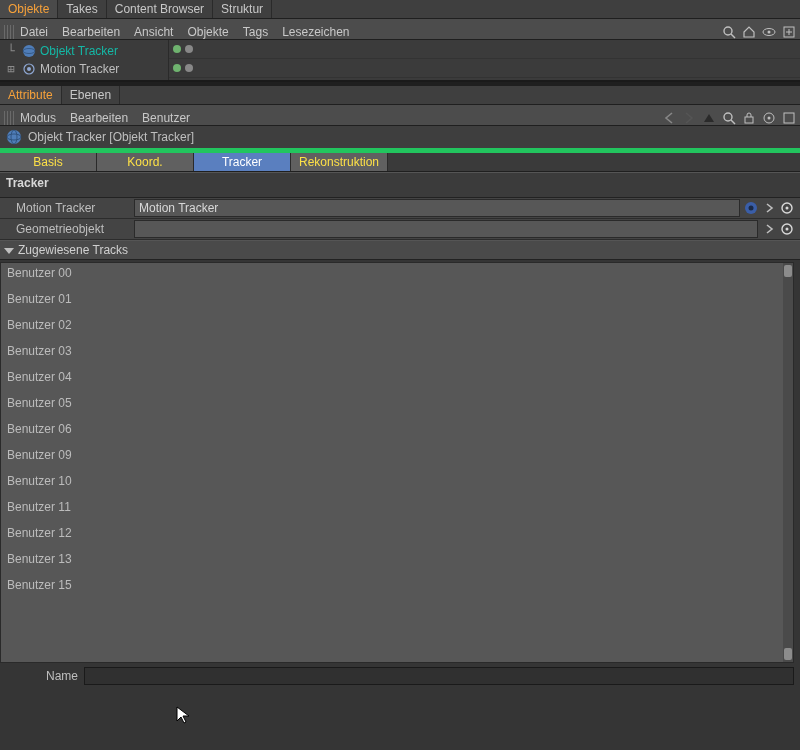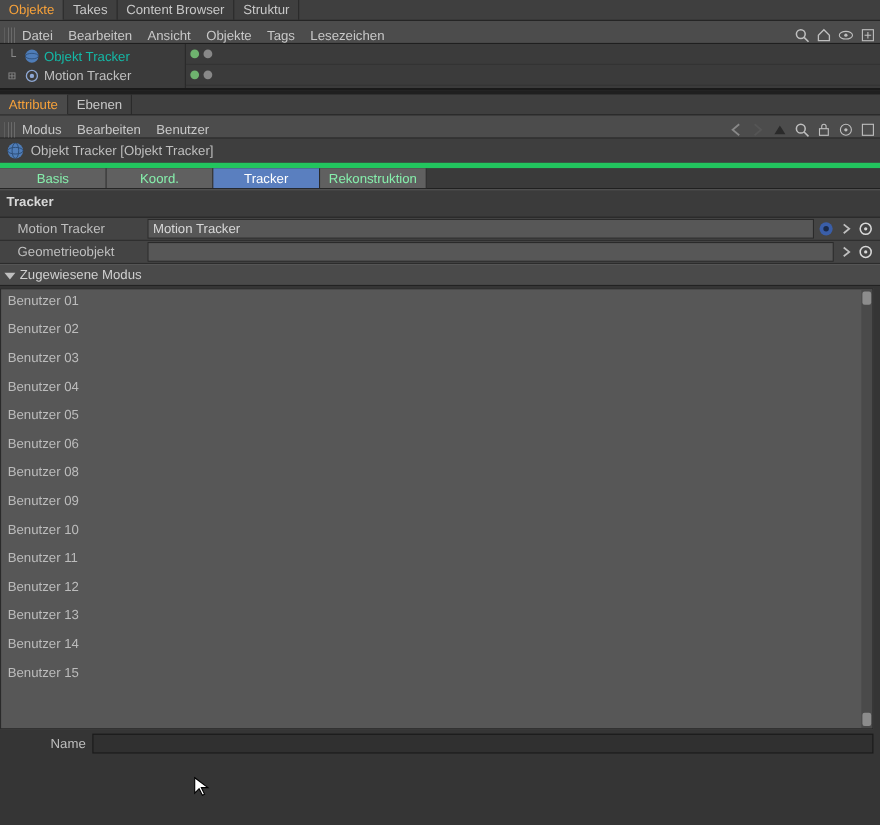--- a/index.html
+++ b/index.html
@@ -27,21 +27,21 @@
   .dot{width:8px;height:8px;border-radius:50%;background:#6fb36f}
   .dotg{width:8px;height:8px;border-radius:50%;background:#888}
   
   .sep{height:4px;background:#1f1f1f}
   
   .secbar{height:18px;background:#3b3b3b;color:#d8d8d8;font-weight:bold;padding:3px 6px;border-top:1px solid #555;border-bottom:1px solid #222}
   .titlebar{display:flex;align-items:center;height:22px;background:#3e3e3e;padding:0 6px;border-bottom:5px solid #22c55e}
   .titlebar .oicon{width:16px;height:16px;margin-right:6px}
   
   .subtabs{display:flex;height:18px;background:#3a3a3a;border-bottom:1px solid #1f1f1f}
-  .subtab{flex:0 0 96px;text-align:center;padding-top:2px;color:#86efac;background:#606060;border-right:1px solid #2a2a2a;cursor:default}
+  .subtab{flex:0 0 96px;text-align:center;padding-top:2px;color:#fde047;background:#606060;border-right:1px solid #2a2a2a;cursor:default}
   .subtab.active{background:#5a7fbf;color:#fff}
   
   .paramrow{display:flex;align-items:center;height:20px;background:#444;border-bottom:1px solid #2c2c2c;padding:0 6px}
   .paramrow .plabel{width:118px;color:#bfbfbf}
   .paramrow .pfield{flex:1;height:16px;background:#575757;border:1px solid #2a2a2a;color:#d8d8d8;padding:0 4px;display:flex;align-items:center}
   .paramrow .ricons{display:flex;gap:4px;margin-left:4px}
   .disclose{display:flex;align-items:center;height:18px;background:#4a4a4a;border-top:1px solid #555;border-bottom:1px solid #222;padding-left:4px;color:#d0d0d0}
   .disclose .tri{width:0;height:0;border-left:5px solid transparent;border-right:5px solid transparent;border-top:6px solid #bfbfbf;margin-right:4px;transform:translateY(1px)}
   
   .tracksrow{display:flex;height:405px}
@@ -246,38 +246,37 @@
           <svg viewBox="0 0 14 14">
             <circle cx="7" cy="7" r="5" fill="none" stroke="#d8d8d8" stroke-width="1.4"></circle>
             <circle cx="7" cy="7" r="1.5" fill="#d8d8d8"></circle>
           </svg>
         </span>
     </span>
   </div>
 
   <div class="disclose">
     <span class="tri"></span>
-    <span>Zugewiesene Modus</span>
+    <span>Zugewiesene Tracks</span>
   </div>
 
   <div class="tracksrow">
     <div class="tlist" id="tlist">
+      <div class="item">Benutzer 00</div>
         <div class="item">Benutzer 01</div>
         <div class="item">Benutzer 02</div>
         <div class="item">Benutzer 03</div>
         <div class="item">Benutzer 04</div>
         <div class="item">Benutzer 05</div>
         <div class="item">Benutzer 06</div>
-        <div class="item">Benutzer 08</div>
         <div class="item">Benutzer 09</div>
         <div class="item">Benutzer 10</div>
         <div class="item">Benutzer 11</div>
         <div class="item">Benutzer 12</div>
         <div class="item">Benutzer 13</div>
-        <div class="item">Benutzer 14</div>
         <div class="item">Benutzer 15</div>
         <div class="sb">
           <div class="thumb"></div>
           <div class="thumb2"></div>
         </div>
     </div>
   </div>
 
   <div class="namerow">
     <span class="nlabel">Name</span>

